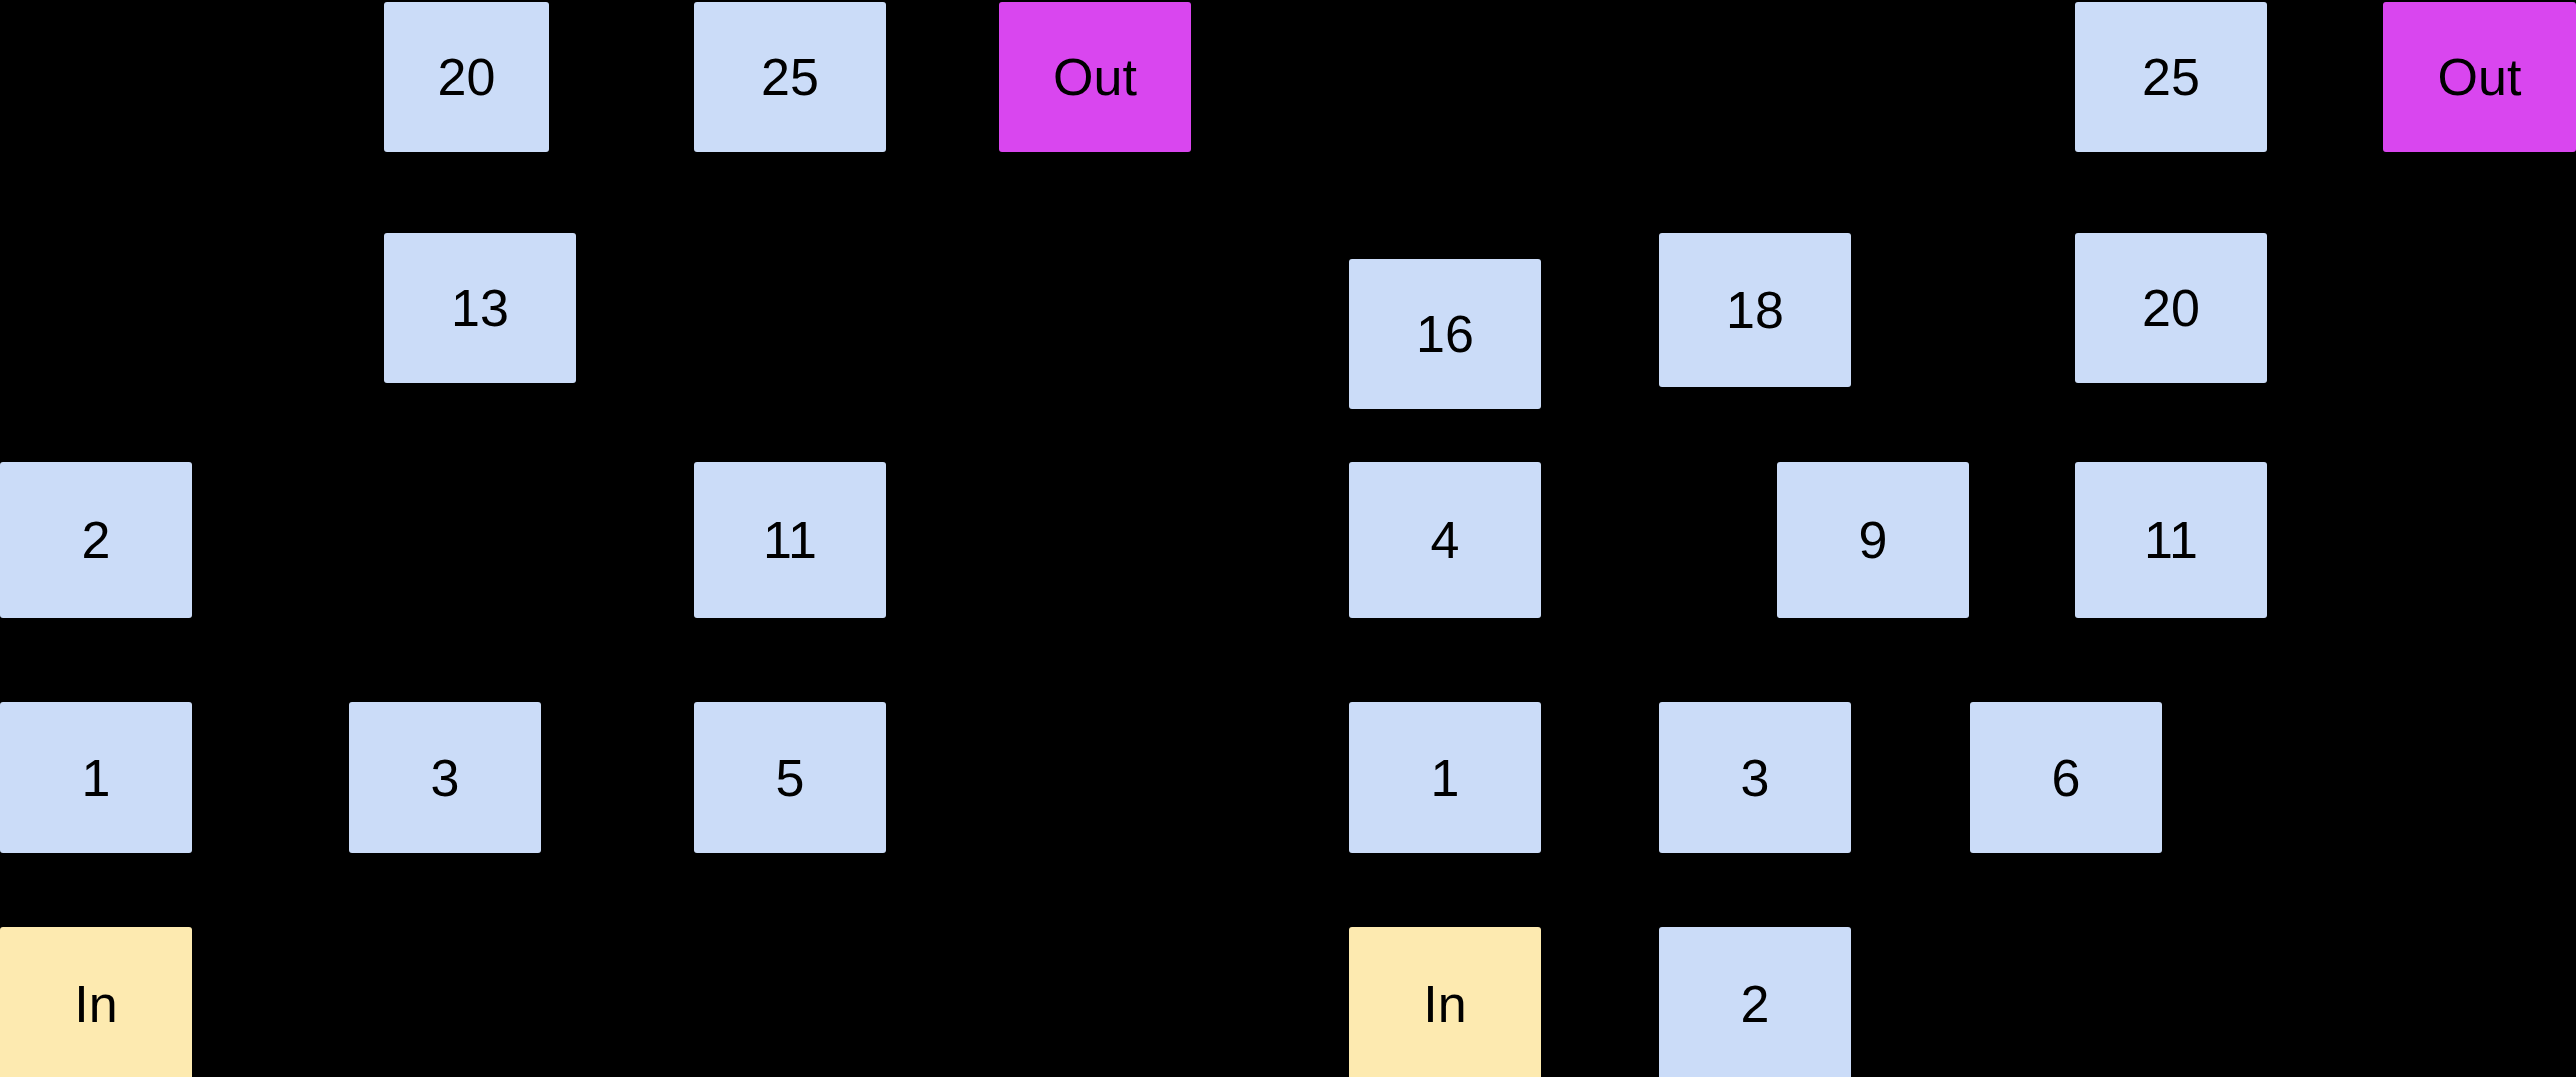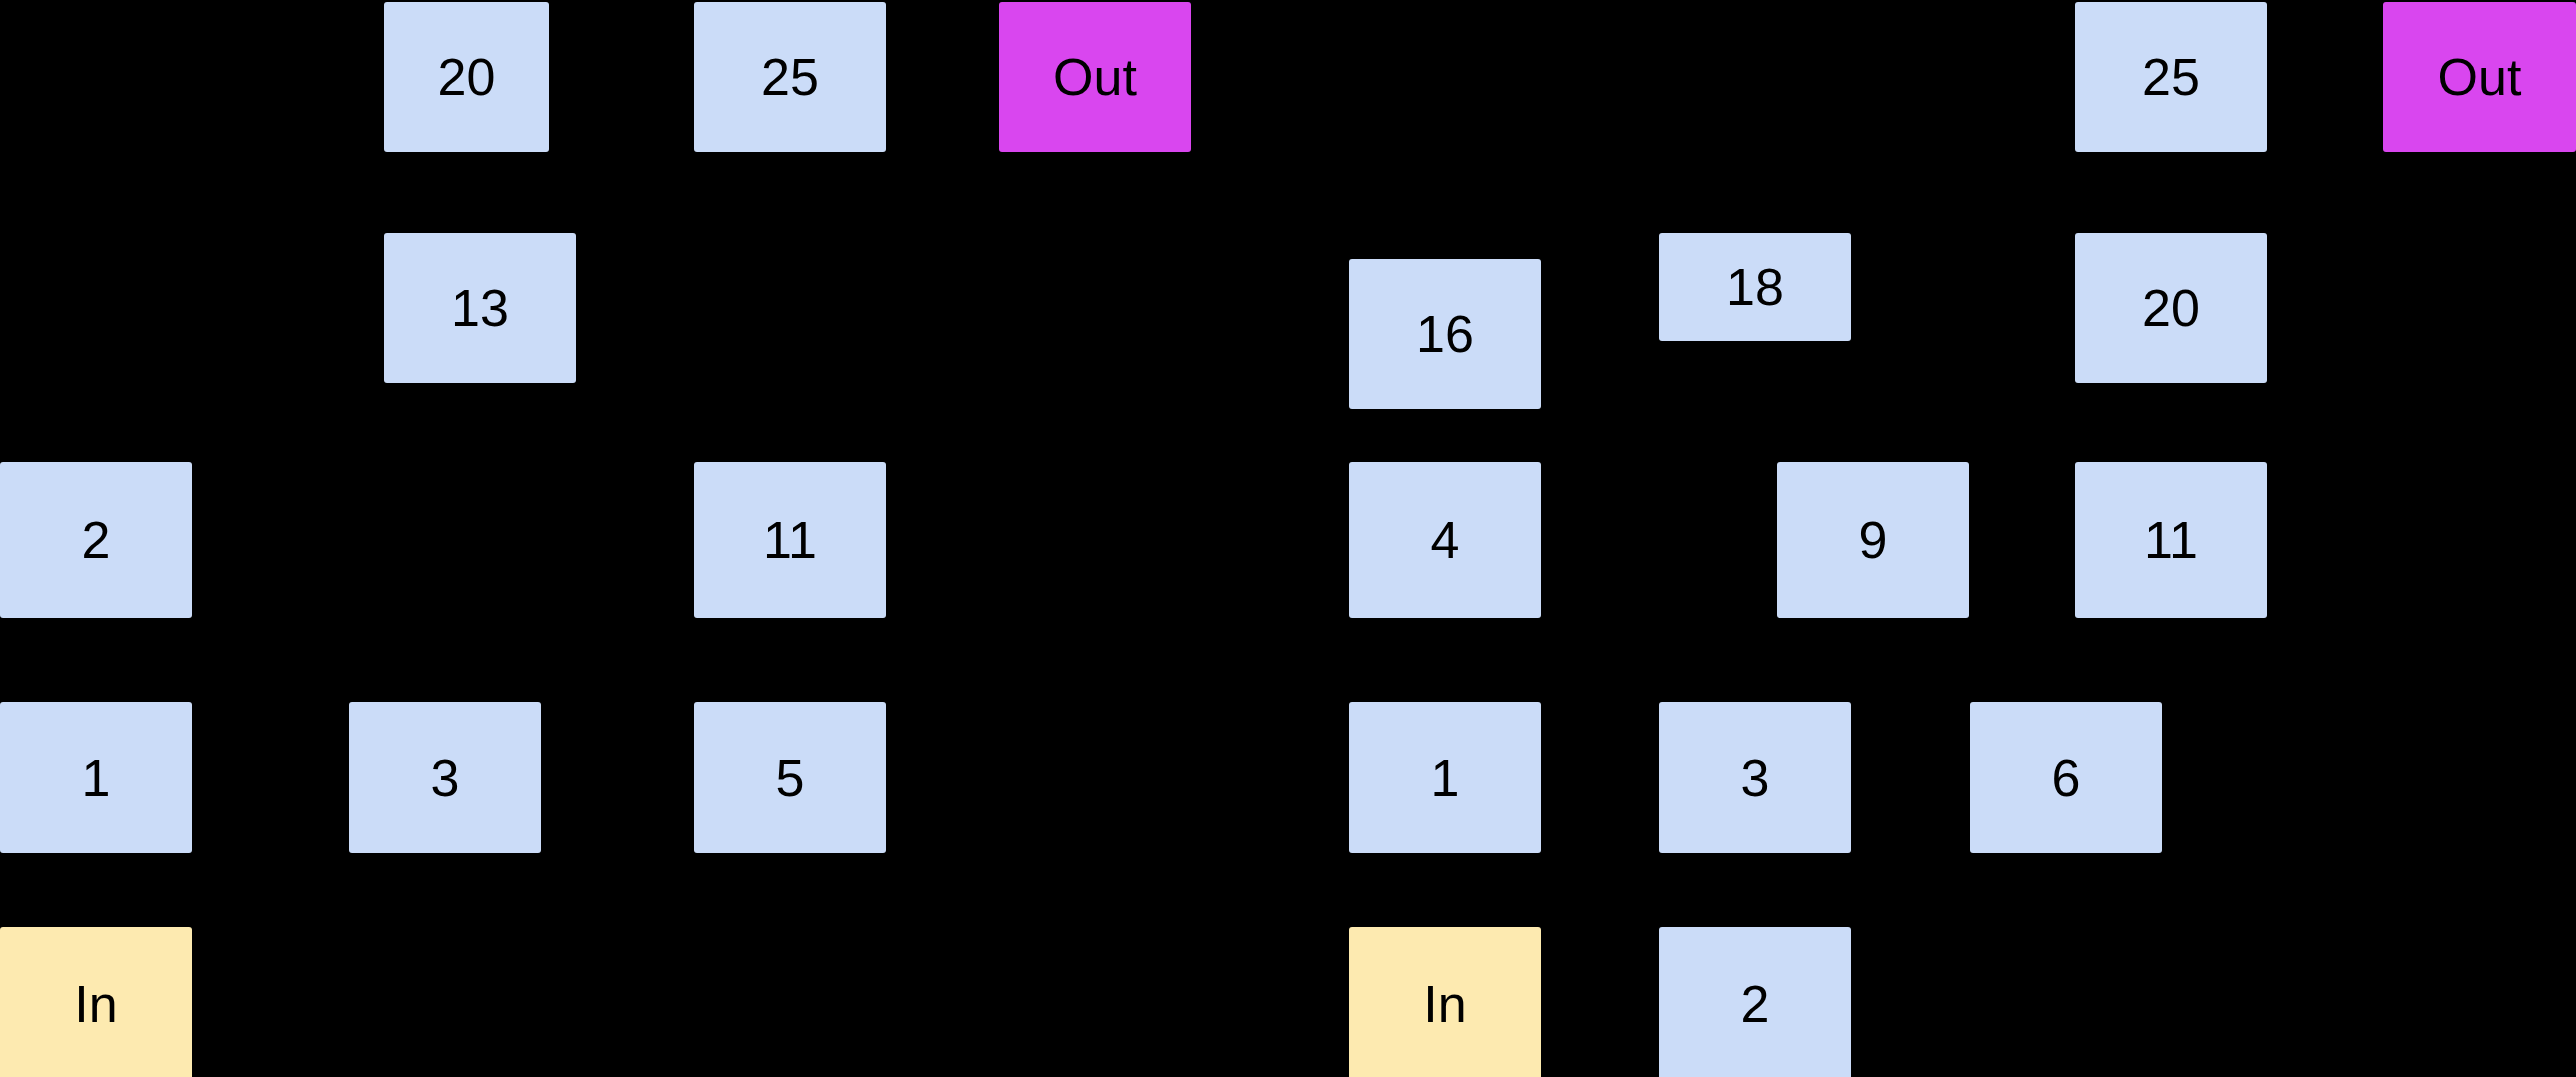--- a/index.html
+++ b/index.html
@@ -44,21 +44,21 @@
     <div class="node value" style="left: 384px; top: 233px; width: 192px; height: 150px; text-align: right;">13</div>
     <div class="node value" style="left: 0px; top: 462px; width: 192px; height: 156px;">2</div>
     <div class="node value" style="left: 694px; top: 462px; width: 192px; height: 156px;">11</div>
     <div class="node value" style="left: 0px; top: 702px; width: 192px; height: 151px;">1</div>
     <div class="node value" style="left: 349px; top: 702px; width: 192px; height: 151px;">3</div>
     <div class="node value" style="left: 694px; top: 702px; width: 192px; height: 151px;">5</div>
     <div class="node sentinel-in" style="left: 0px; top: 927px; width: 192px; height: 154px;">In</div>
     <div class="node value" style="left: 2075px; top: 1.9px; width: 192px; height: 150px;">25</div>
     <div class="node sentinel-out" style="left: 2383px; top: 1.9px; width: 193px; height: 150px;">Out</div>
     <div class="node value" style="left: 1349px; top: 233px; width: 192px; height: 150px; margin-top: 26px;">16</div>
-    <div class="node value" style="left: 1659px; top: 233px; width: 192px; height: 108px;">18</div>
+    <div class="node value" style="left: 1659px; top: 233px; width: 192px; height: 154px;">18</div>
     <div class="node value" style="left: 2075px; top: 233px; width: 192px; height: 150px;">20</div>
     <div class="node value" style="left: 1349px; top: 462px; width: 192px; height: 156px;">4</div>
     <div class="node value" style="left: 1777px; top: 462px; width: 192px; height: 156px;">9</div>
     <div class="node value" style="left: 2075px; top: 462px; width: 192px; height: 156px;">11</div>
     <div class="node value" style="left: 1349px; top: 702px; width: 192px; height: 151px;">1</div>
     <div class="node value" style="left: 1659px; top: 702px; width: 192px; height: 151px;">3</div>
     <div class="node value" style="left: 1970px; top: 702px; width: 192px; height: 151px;">6</div>
     <div class="node sentinel-in" style="left: 1349px; top: 927px; width: 192px; height: 154px;">In</div>
     <div class="node value" style="left: 1659px; top: 927px; width: 192px; height: 154px;">2</div>
   </div>

